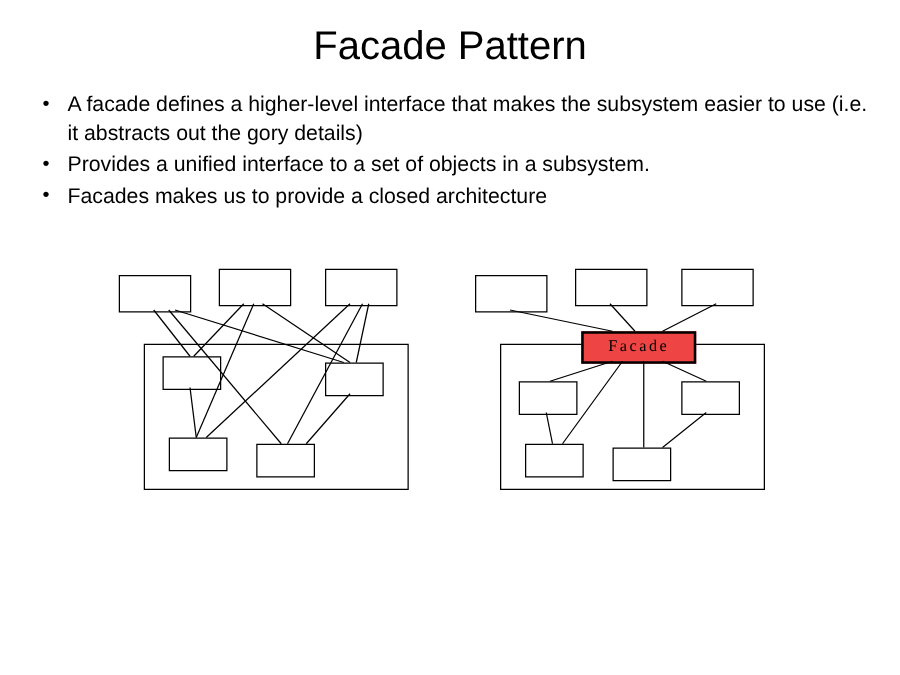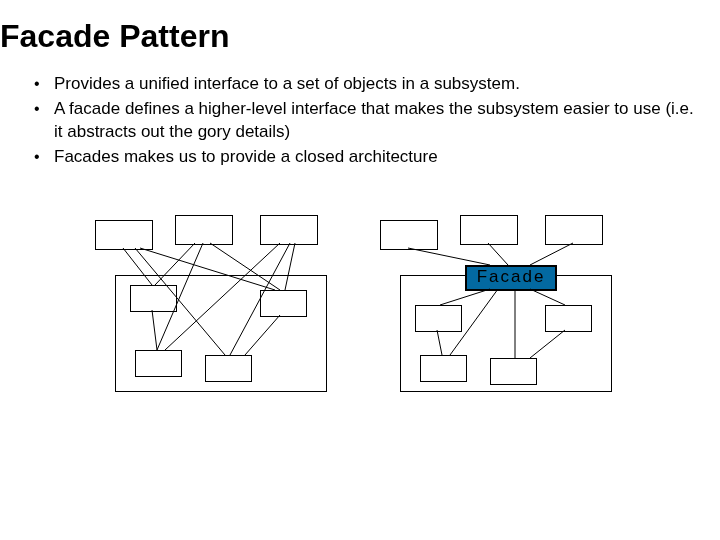--- a/index.html
+++ b/index.html
@@ -6,25 +6,25 @@
     margin: 0;
     padding: 0;
     width: 720px;
     height: 540px;
     background: #fff;
     font-family: Arial, Helvetica, sans-serif;
     color: #000;
     position: relative;
   }
   .title {
-    text-align: left;
+    text-align: center;
     font-size: 32px;
     margin-top: 18px;
     margin-bottom: 18px;
-    font-weight: bold;
+    font-weight: normal;
   }
   .bullets {
     margin: 0 20px 0 28px;
     padding: 0;
     font-size: 17px;
     line-height: 1.35;
   }
   .bullets li {
     list-style: none;
     position: relative;
@@ -53,44 +53,44 @@
     background: #fff;
     border: 1px solid #000;
   }
   .subsystem {
     position: absolute;
     border: 1px solid #000;
     background: transparent;
   }
   .facade-label {
     position: absolute;
-    background: #0369a1;
+    background: #ef4444;
     border: 2px solid #000;
-    font-family: Liberation Sans, sans-serif;
-    font-size: 17px;
+    font-family: Liberation Serif, serif;
+    font-size: 13px;
     letter-spacing: 2px;
     text-align: center;
     line-height: 20px;
     height: 22px;
   }
   svg.lines {
     position: absolute;
     top: 0;
     left: 0;
     pointer-events: none;
   }
 </style>
 </head>
 <body>
 
 <h1 class="title">Facade Pattern</h1>
 
 <ul class="bullets">
+  <li>A facade defines a higher-level interface that makes the subsystem easier to use (i.e. it abstracts out the gory details)</li>
   <li>Provides a unified interface to a set of objects in a subsystem.</li>
-  <li>A facade defines a higher-level interface that makes the subsystem easier to use (i.e. it abstracts out the gory details)</li>
   <li>Facades makes us to provide  a closed architecture</li>
 </ul>
 
 <div class="diagrams">
 
   <div class="diag" style="left:95px; top:0; width:260px; height:190px;">
 
     <div class="subsystem" style="left:20px; top:65px; width:210px; height:115px;"></div>
 
     <div class="box" style="left:0;   top:10px; width:56px; height:28px;"></div>

